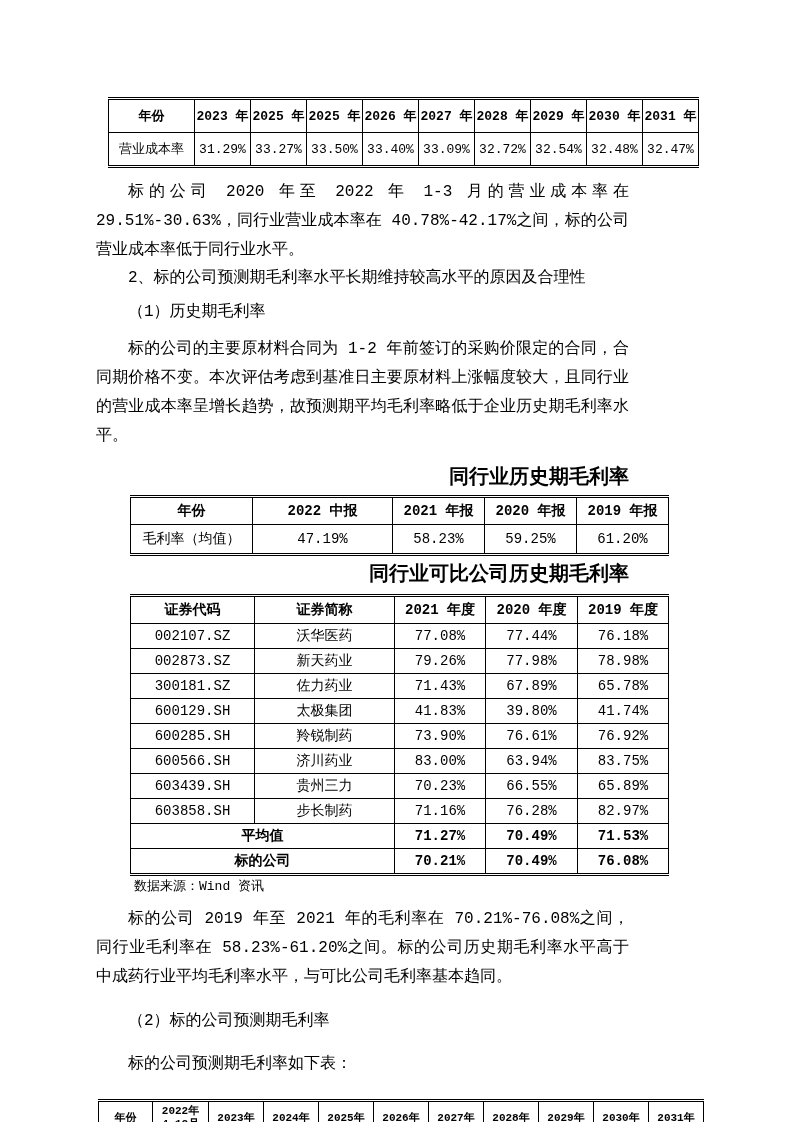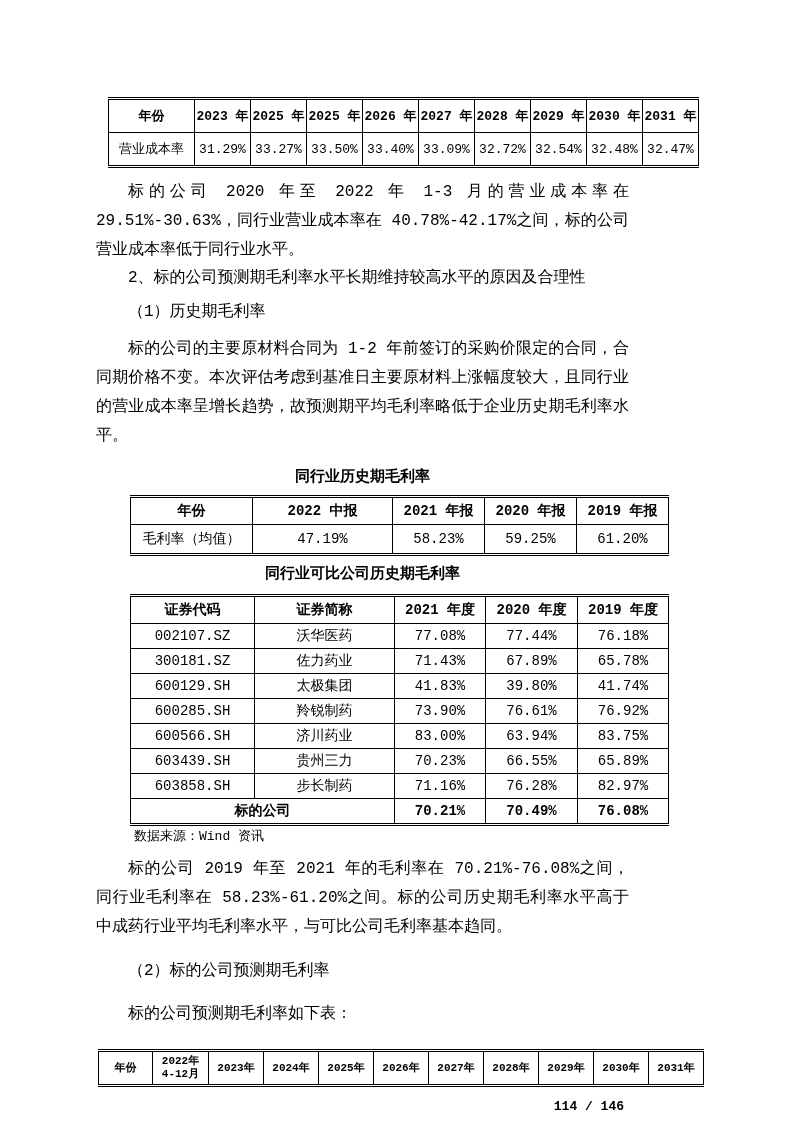--- a/index.html
+++ b/index.html
@@ -44,22 +44,22 @@
     text-align:justify; text-indent:2em;
     margin:10px 0 0 0;
   }
   .heading {
     font-size:16px; line-height:26px;
     text-indent:2em;
     margin:8px 0 0 0;
     font-weight:normal;
   }
   .table-title {
-    font-size:15px; font-weight:bold;
-    text-align:center; line-height:22px;
+    font-size:20px; font-weight:bold;
+    text-align:right; line-height:22px;
     margin-top:16px;
   }
   .table-title.second { margin-top:8px; }
   .source-note {
     font-size:13px; line-height:16px;
     margin:3px 0 0 38px;
   }
   .page-number {
     font-size:13px; font-weight:bold;
     text-align:right; padding-right:5px;
@@ -167,20 +167,27 @@
         <th>2019 年度</th>
       </tr>
       <tr>
         <td>002107.SZ</td>
         <td>沃华医药</td>
         <td>77.08%</td>
         <td>77.44%</td>
         <td>76.18%</td>
       </tr>
       <tr>
+        <td>002873.SZ</td>
+        <td>新天药业</td>
+        <td>79.26%</td>
+        <td>77.98%</td>
+        <td>78.98%</td>
+      </tr>
+      <tr>
         <td>300181.SZ</td>
         <td>佐力药业</td>
         <td>71.43%</td>
         <td>67.89%</td>
         <td>65.78%</td>
       </tr>
       <tr>
         <td>600129.SH</td>
         <td>太极集团</td>
         <td>41.83%</td>
@@ -207,20 +214,26 @@
         <td>70.23%</td>
         <td>66.55%</td>
         <td>65.89%</td>
       </tr>
       <tr>
         <td>603858.SH</td>
         <td>步长制药</td>
         <td>71.16%</td>
         <td>76.28%</td>
         <td>82.97%</td>
+      </tr>
+      <tr>
+        <td colspan="2" class="bold">平均值</td>
+        <td class="bold">71.27%</td>
+        <td class="bold">70.49%</td>
+        <td class="bold">71.53%</td>
       </tr>
       <tr>
         <td colspan="2" class="bold">标的公司</td>
         <td class="bold">70.21%</td>
         <td class="bold">70.49%</td>
         <td class="bold">76.08%</td>
       </tr>
     </tbody>
   </table>
 

